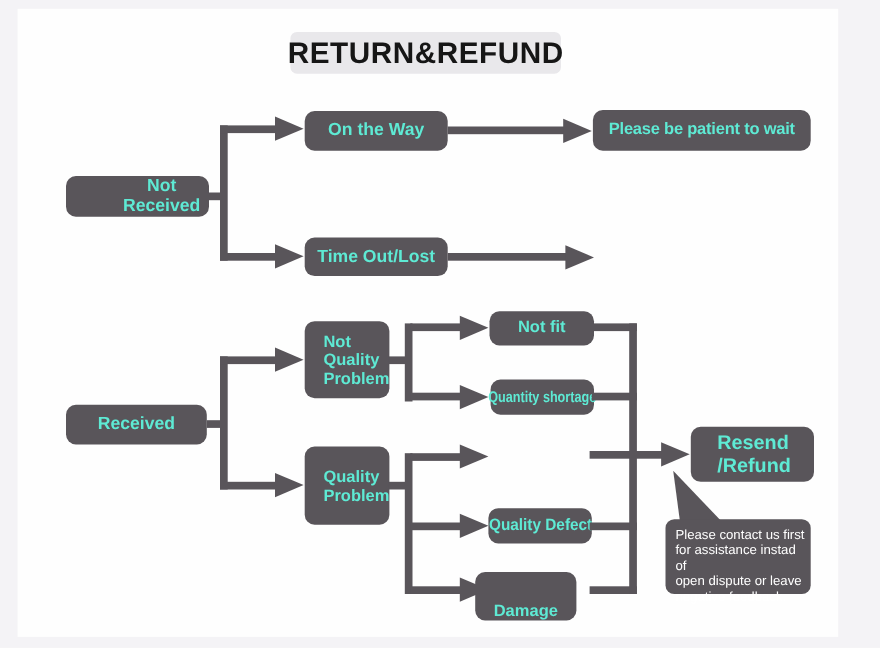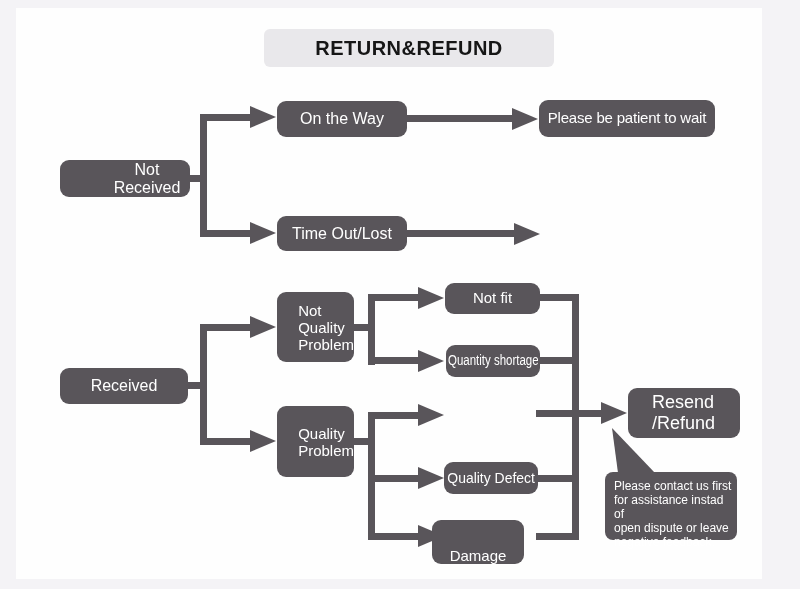--- a/index.html
+++ b/index.html
@@ -3,29 +3,29 @@
 <meta charset="utf-8">
 <style>
   html,body{margin:0;padding:0;}
   .canvas{
     position:relative;width:800px;height:589px;overflow:hidden;
     background:#f4f3f6;
     font-family:"Liberation Sans","DejaVu Sans",sans-serif;
   }
   .panel{position:absolute;left:16px;top:8px;width:746px;height:571px;background:#fefefe;}
   .title{
-    position:absolute;left:264px;top:29px;width:290px;height:38px;
+    position:absolute;left:264px;top:29px;width:246px;height:38px;
     background:#e9e8eb;border-radius:6px;
     display:flex;align-items:center;justify-content:center;
-    font-size:20px;font-weight:bold;color:#161616;letter-spacing:.5px;
+    font-size:27px;font-weight:bold;color:#161616;letter-spacing:.5px;
   }
   .node{
-    position:absolute;background:#59555a;color:#ffffff;border-radius:9px;
+    position:absolute;background:#59555a;color:#5eead4;border-radius:9px;
     display:flex;align-items:center;justify-content:center;
-    font-weight:normal;font-size:16px;line-height:1.1;text-align:center;
+    font-weight:bold;font-size:16px;line-height:1.1;text-align:center;
     box-sizing:border-box;
   }
   .node.sm{font-size:15px;}
   .node.left{justify-content:flex-end;text-align:left;}
   .cond{display:inline-block;white-space:nowrap;transform:scaleX(0.82);transform-origin:center;}
   .cond2{display:inline-block;white-space:nowrap;transform:scaleX(0.93);transform-origin:center;}
   .ln{position:absolute;background:#59555a;}
   .h{height:7px;}
   .v{width:7px;}
   .ar{
@@ -57,21 +57,21 @@
   <div class="ln v" style="left:200px;top:114px;height:123px;"></div>
 
   <div class="ln h" style="left:200px;top:114px;width:51px;"></div>
   <div class="ar" style="left:250px;top:106px;"></div>
   <div class="node" style="left:277px;top:101px;width:130px;height:36px;">
     <span>On the Way</span>
   </div>
 
   <div class="ln h" style="left:407px;top:115px;width:106px;"></div>
   <div class="ar" style="left:512px;top:108px;"></div>
-  <div class="node sm" style="left:539px;top:100px;width:176px;height:37px;letter-spacing:-0.2px;">
+  <div class="node sm" style="left:539px;top:100px;width:198px;height:37px;letter-spacing:-0.2px;">
     <span>Please be patient to wait</span>
   </div>
 
   <div class="ln h" style="left:200px;top:230px;width:51px;"></div>
   <div class="ar" style="left:250px;top:222px;"></div>
   <div class="node" style="left:277px;top:216px;width:130px;height:35px;">
     <span>Time Out/Lost</span>
   </div>
 
   <div class="ln h" style="left:407px;top:230px;width:108px;"></div>

